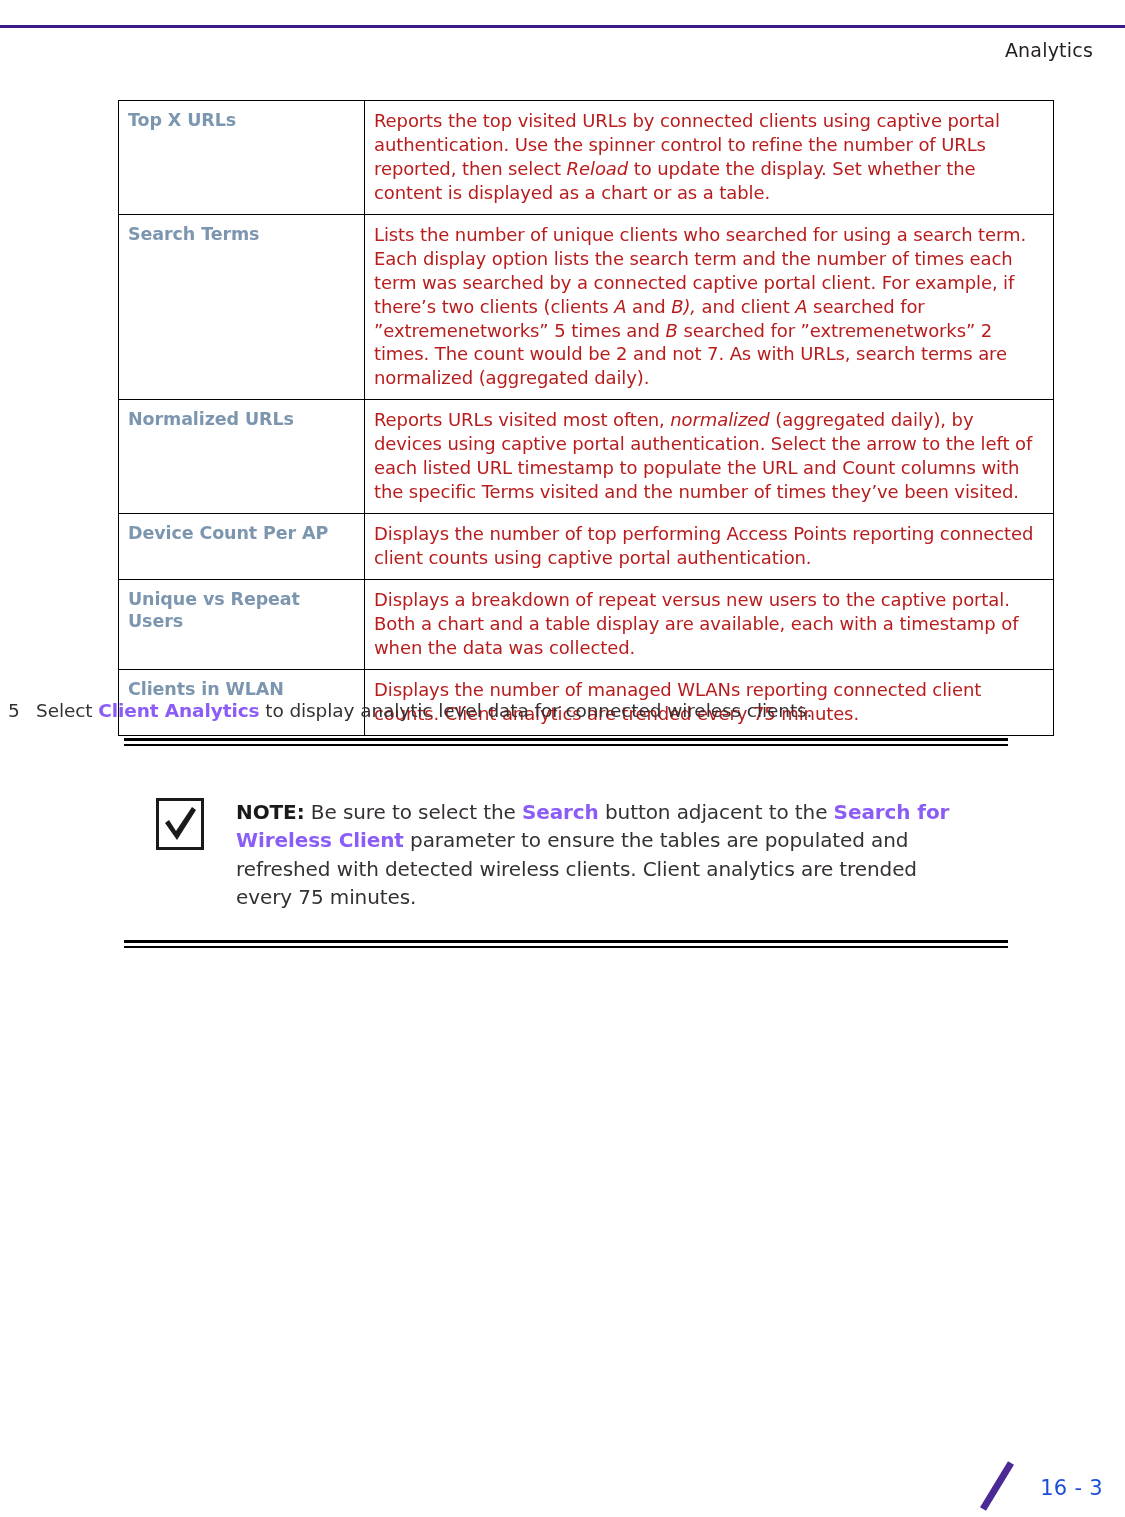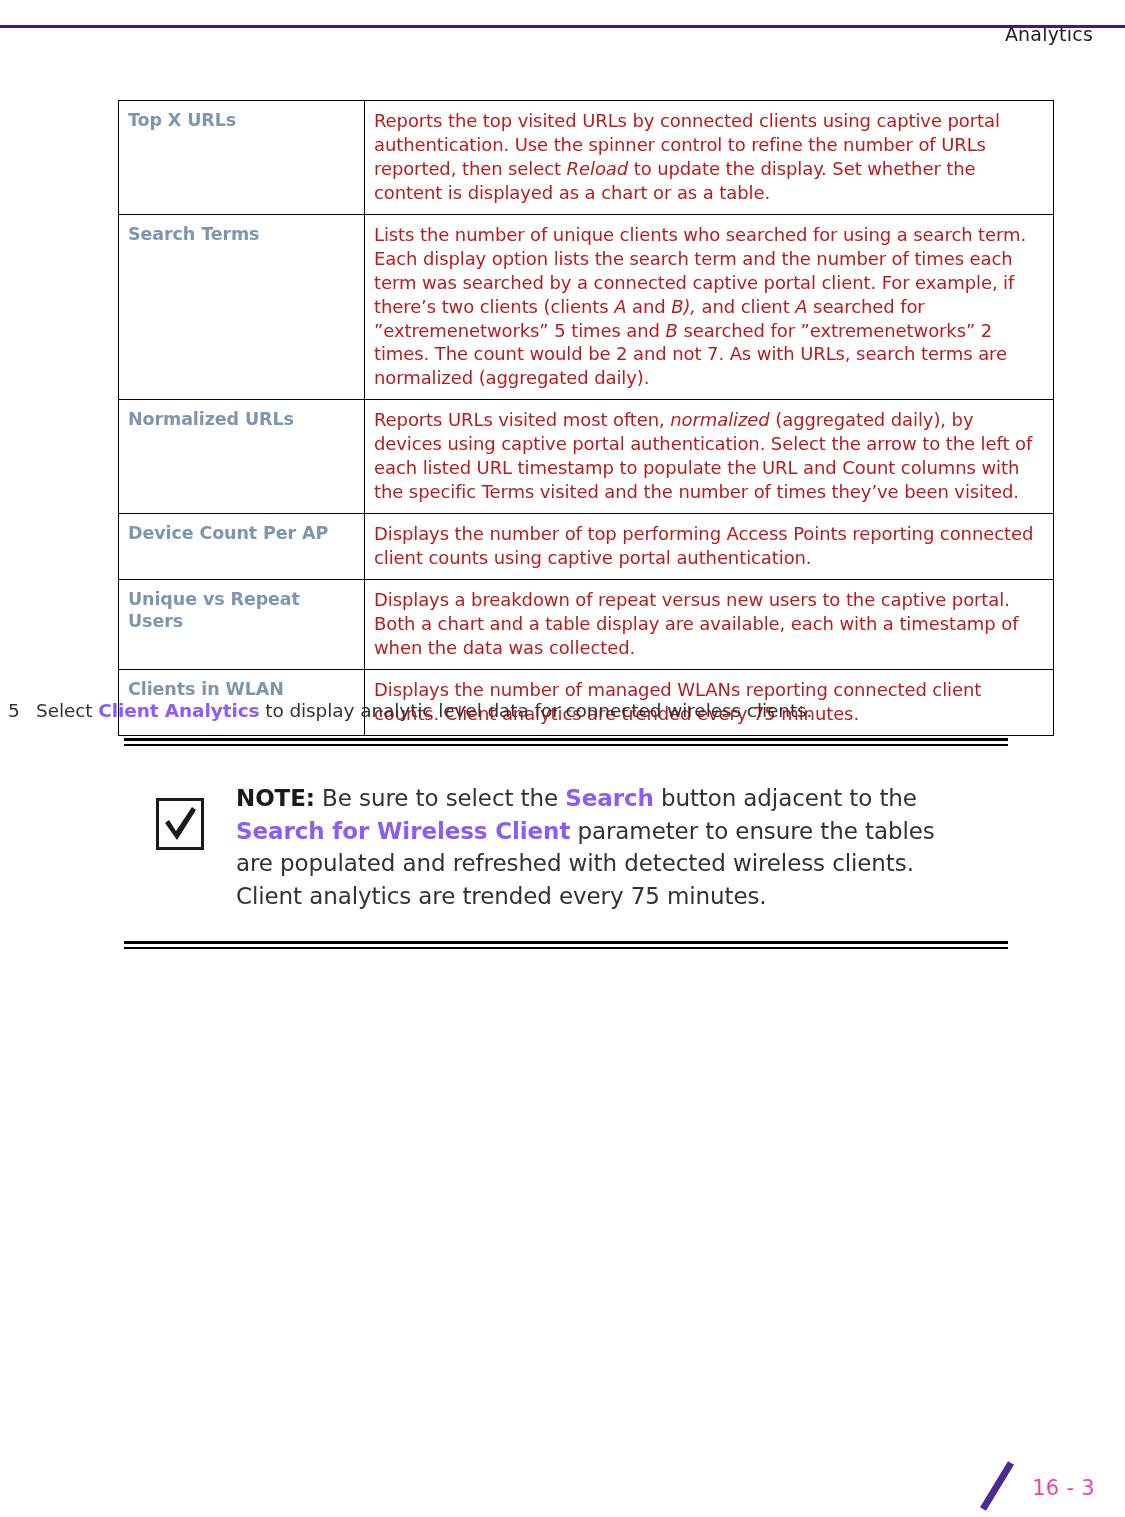--- a/index.html
+++ b/index.html
@@ -20,21 +20,21 @@
   .page-header {
     position: absolute;
     left: 0;
     top: 0;
     width: 1125px;
     height: 28px;
   }
   .page-header-title {
     position: absolute;
     right: 32px;
-    top: 0px;
+    top: 16px;
     font-size: 19px;
     letter-spacing: 0.2px;
     color: #231f20;
     white-space: nowrap;
     margin-top: 23px;
   }
   .page-header-rule {
     position: absolute;
     left: 0;
     top: 25px;
@@ -139,25 +139,26 @@
     width: 48px;
     height: 52px;
     border: 3.5px solid #1a1a1a;
     box-sizing: border-box;
   }
   .note-icon svg {
     display: block;
   }
   .note-text {
     margin-left: 112px;
-    font-size: 23px;
+    font-size: 20px;
     line-height: 1.42;
     color: #353132;
     letter-spacing: -0.1px;
     max-width: 740px;
+    margin-top: 16px;
   }
   .note-label {
     font-weight: bold;
     color: #1a1a1a;
   }
 
   
   .page-footer {
     position: absolute;
     left: 0;
@@ -179,24 +180,24 @@
     right: 108px;
     bottom: 4px;
     width: 38px;
     height: 54px;
   }
   .footer-slash svg {
     display: block;
   }
   .footer-page {
     position: absolute;
-    right: 30px;
+    right: 22px;
     bottom: 17px;
     font-size: 21px;
-    color: #ec4899;
+    color: #1d4ed8;
     letter-spacing: 0.3px;
     white-space: nowrap;
   }
 </style>
 </head>
 <body>
 
 <div class="page-header">
   <div class="page-header-title">Analytics</div>
   <div class="page-header-rule"></div>

